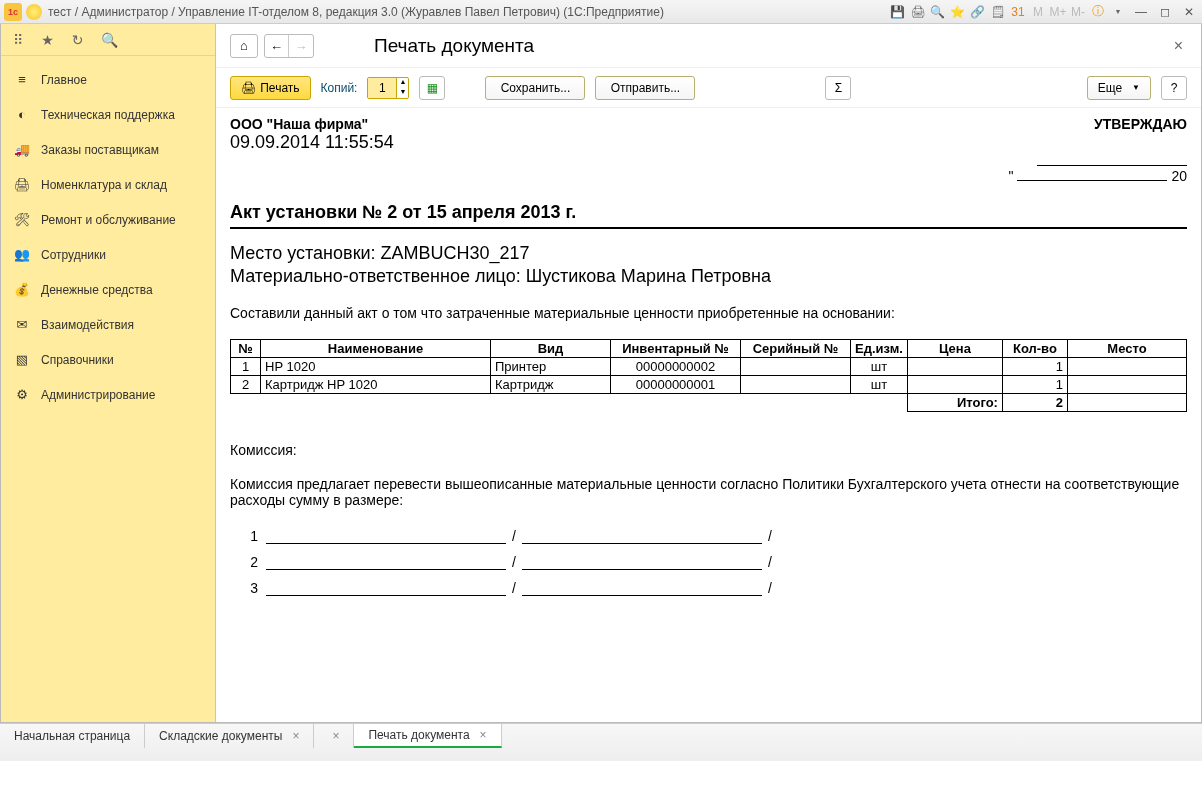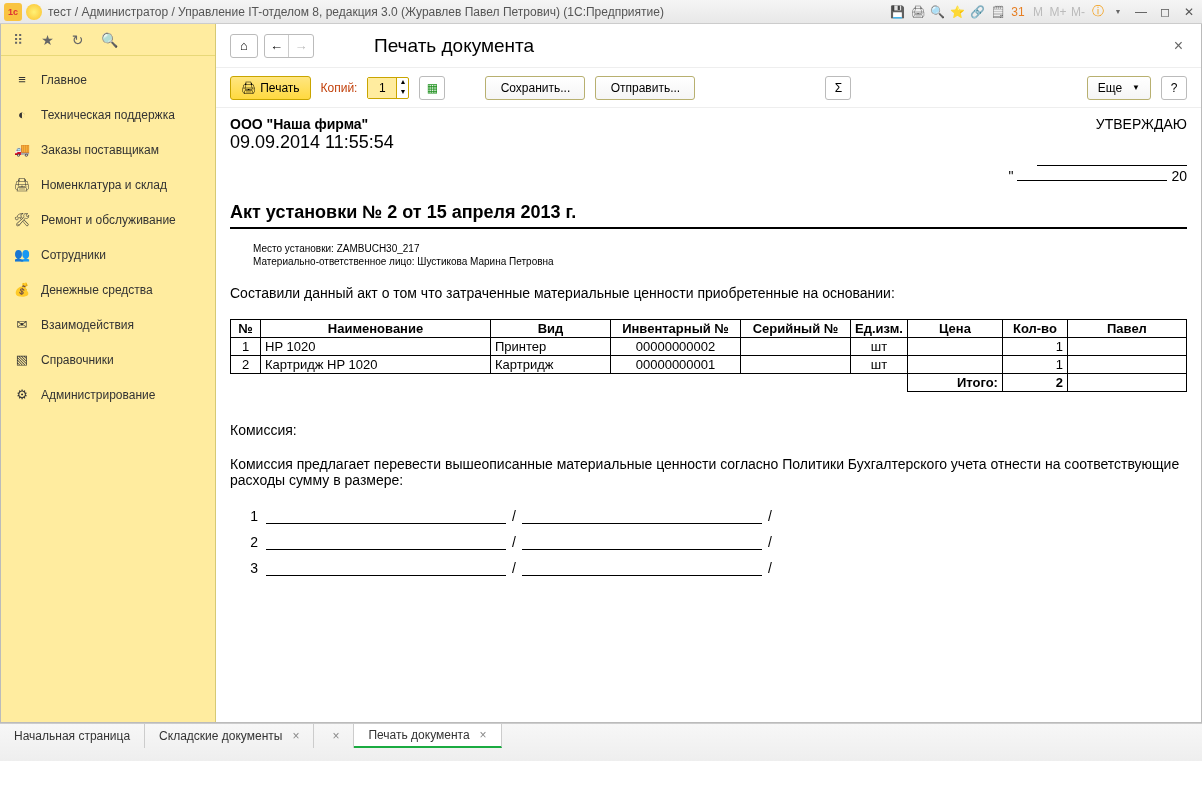--- a/index.html
+++ b/index.html
@@ -31,42 +31,42 @@
 .nav-group { display: flex; border: 1px solid #bbb; border-radius: 3px; overflow: hidden; }
 .nav-group .ng { width: 24px; height: 22px; display: flex; align-items: center; justify-content: center; border-right: 1px solid #ccc; font-size: 13px; }
 .nav-group .ng:last-child { border-right: none; color: #bbb; }
 .page-title { font-size: 19px; font-weight: 400; margin-left: 40px; }
 .close-x { margin-left: auto; font-size: 16px; color: #666; padding: 4px; }
 
 
 .toolbar { height: 40px; display: flex; align-items: center; padding: 0 14px; gap: 10px; border-bottom: 1px solid #eee; }
 .btn { height: 24px; border: 1px solid #b8b070; border-radius: 3px; padding: 0 10px; display: flex; align-items: center; gap: 4px; background: linear-gradient(to bottom, #fff, #f5f5f5); font-size: 12px; }
 .btn.print { background: linear-gradient(to bottom, #ffe680, #ffd940); border-color: #c9a500; font-weight: 500; }
-.copies-lbl { color: #c2410c; }
+.copies-lbl { color: #0c4a6e; }
 .copies-box { display: inline-flex; align-items: center; border: 1px solid #c9a500; border-radius: 2px; height: 22px; }
 .copies-box input { width: 28px; height: 20px; border: none; text-align: center; background: #ffec9f; font-size: 12px; }
 .copies-box .spin { width: 12px; display: flex; flex-direction: column; height: 20px; }
 .copies-box .spin span { height: 10px; font-size: 7px; line-height: 7px; text-align: center; border-left: 1px solid #c9a500; }
 .icon-btn { width: 26px; height: 24px; border: 1px solid #bbb; border-radius: 3px; display: flex; align-items: center; justify-content: center; }
 .btn-wide { min-width: 100px; justify-content: center; }
 .spacer { flex: 1; }
 
 
 .doc-wrap { flex: 1; overflow: auto; padding: 8px 14px; }
 .doc { background: #fff; }
 .doc-header { display: flex; justify-content: space-between; }
 .doc-left { }
 .doc-left .company { font-weight: bold; font-size: 14px; }
 .doc-left .dt { font-size: 18px; }
 .doc-right { text-align: right; font-size: 14px; }
-.doc-right .appr { font-weight: normal; }
+.doc-right .appr { font-weight: bold; }
 .doc-right .line { margin-top: 18px; }
 .doc-right .line span { display: inline-block; border-bottom: 1px solid #000; width: 150px; vertical-align: bottom; }
 .doc-title { font-size: 18px; font-weight: bold; margin-top: 18px; padding-bottom: 4px; border-bottom: 2px solid #000; }
-.doc-meta { margin-top: 14px; font-size: 10px; margin-left: 23px; }
+.doc-meta { margin-top: 14px; font-size: 18px; }
 .doc-meta div { margin-bottom: 2px; }
 .doc-desc { margin-top: 18px; font-size: 14px; }
 
 
 .doc-table { margin-top: 18px; border-collapse: collapse; width: 100%; font-size: 13px; }
 .doc-table th, .doc-table td { border: 1px solid #000; padding: 1px 4px; text-align: center; }
 .doc-table td.left { text-align: left; }
 .doc-table td.right { text-align: right; }
 .doc-table tfoot td { font-weight: bold; }
 .doc-table .c-num { width: 30px; }
@@ -244,21 +244,21 @@
           <thead>
               <tr id="thead-row">
                 <th class="c-num">№</th>
                 <th class="c-name">Наименование</th>
                 <th class="c-kind">Вид</th>
                 <th class="c-inv">Инвентарный №</th>
                 <th class="c-ser">Серийный №</th>
                 <th class="c-unit">Ед.изм.</th>
                 <th class="c-price">Цена</th>
                 <th class="c-qty">Кол-во</th>
-                <th class="">Павел</th>
+                <th class="">Место</th>
               </tr>
             </thead>
           <tbody id="tbody">
               <tr>
                 <td>1</td>
                 <td class="left">HP 1020</td>
                 <td class="left">Принтер</td>
                 <td>00000000002</td>
                 <td></td>
                 <td>шт</td>

